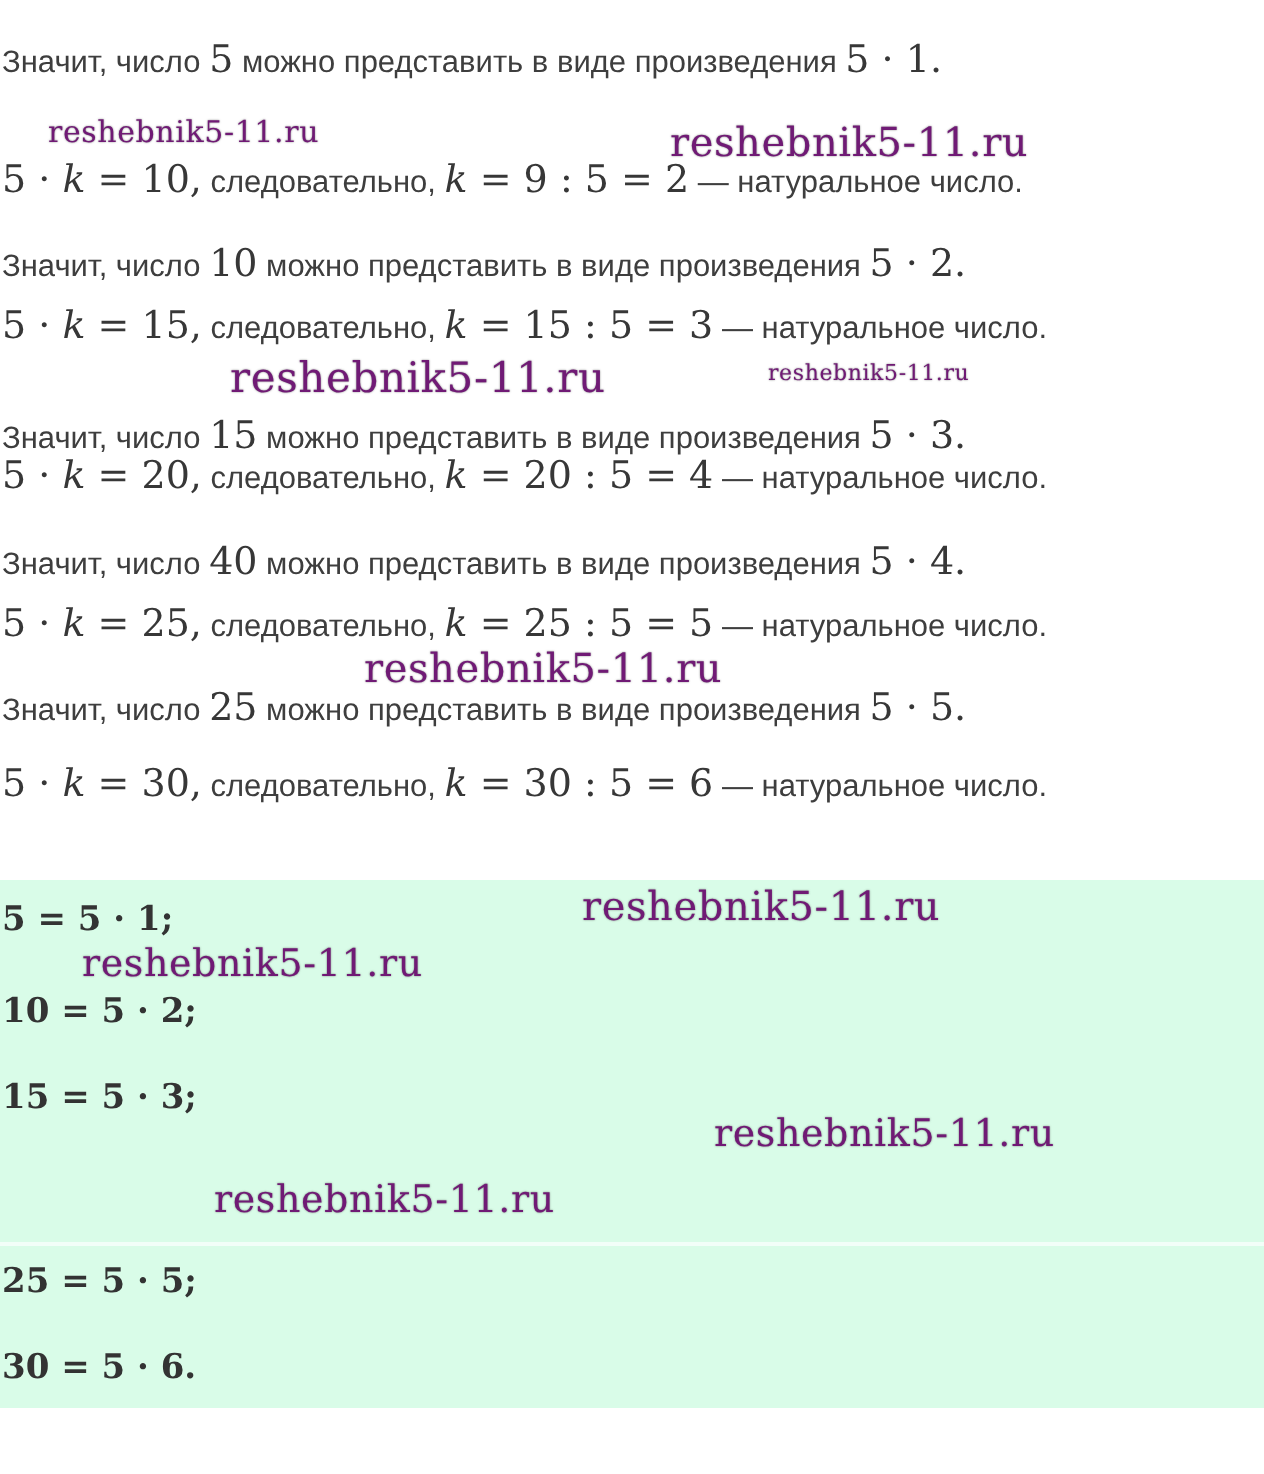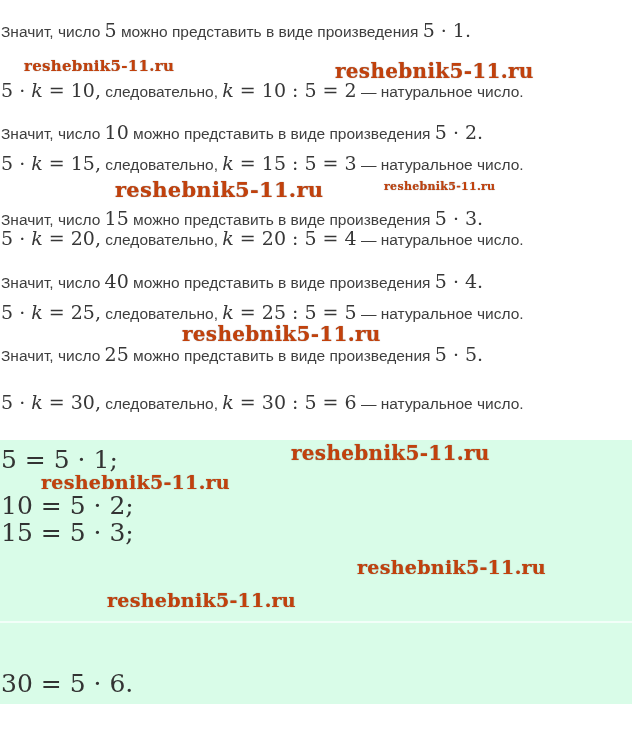--- a/index.html
+++ b/index.html
@@ -34,66 +34,68 @@
   .math {
     font-family: "DejaVu Serif", serif;
     font-size: 19px;
     color: #373737;
   }
   .mvar { font-style: italic; }
   .result-line {
     position: absolute; left: 1px;
     white-space: nowrap;
     font-family: "DejaVu Serif", serif;
-    font-size: 25px;
+    font-size: 17px;
     color: #333333;
     line-height: 24px;
+    font-weight: bold;
   }
   .watermark {
     position: absolute;
     font-family: "DejaVu Serif", serif;
-    font-weight: bold;
-    color: #c2410c;
+    font-weight: normal;
+    color: #701a75;
     letter-spacing: 0.3px;
     text-shadow: 0 0 1px rgba(85,85,85,0.75);
     white-space: nowrap;
   }
 </style>
 </head>
 <body>
 
 <div id="page">
 
   <div class="highlight-block"></div>
   <div class="highlight-divider"></div>
 
   <div class="line" style="top:20px"><span>Значит, число </span><span class="math">5</span><span> можно представить в виде произведения </span><span class="math">5 · 1</span><span class="math">.</span></div>
 
-  <div class="line" style="top:80px"><span class="math">5 · </span><span class="math mvar">k</span><span class="math"> = 10,</span><span> следовательно, </span><span class="math mvar">k</span><span class="math"> = 10 : 5 = 2</span><span> — натуральное число.</span></div>
+  <div class="line" style="top:80px"><span class="math">5 · </span><span class="math mvar">k</span><span class="math"> = 10,</span><span> следовательно, </span><span class="math mvar">k</span><span class="math"> = 9 : 5 = 2</span><span> — натуральное число.</span></div>
 
   <div class="line" style="top:122px"><span>Значит, число </span><span class="math">10</span><span> можно представить в виде произведения </span><span class="math">5 · 2</span><span class="math">.</span></div>
 
   <div class="line" style="top:153px"><span class="math">5 · </span><span class="math mvar">k</span><span class="math"> = 15,</span><span> следовательно, </span><span class="math mvar">k</span><span class="math"> = 15 : 5 = 3</span><span> — натуральное число.</span></div>
 
   <div class="line" style="top:208px"><span>Значит, число </span><span class="math">15</span><span> можно представить в виде произведения </span><span class="math">5 · 3</span><span class="math">.</span></div>
 
   <div class="line" style="top:228px"><span class="math">5 · </span><span class="math mvar">k</span><span class="math"> = 20,</span><span> следовательно, </span><span class="math mvar">k</span><span class="math"> = 20 : 5 = 4</span><span> — натуральное число.</span></div>
 
   <div class="line" style="top:271px"><span>Значит, число </span><span class="math">40</span><span> можно представить в виде произведения </span><span class="math">5 · 4</span><span class="math">.</span></div>
 
   <div class="line" style="top:302px"><span class="math">5 · </span><span class="math mvar">k</span><span class="math"> = 25,</span><span> следовательно, </span><span class="math mvar">k</span><span class="math"> = 25 : 5 = 5</span><span> — натуральное число.</span></div>
 
   <div class="line" style="top:344px"><span>Значит, число </span><span class="math">25</span><span> можно представить в виде произведения </span><span class="math">5 · 5</span><span class="math">.</span></div>
 
-  <div class="line" style="top:392px"><span class="math">5 · </span><span class="math mvar">k</span><span class="math"> = 30,</span><span> следовательно, </span><span class="math mvar">k</span><span class="math"> = 30 : 5 = 6</span><span> — натуральное число.</span></div>
+  <div class="line" style="top:382px"><span class="math">5 · </span><span class="math mvar">k</span><span class="math"> = 30,</span><span> следовательно, </span><span class="math mvar">k</span><span class="math"> = 30 : 5 = 6</span><span> — натуральное число.</span></div>
 
 
   <div class="result-line" style="top:448px">5 = 5 · 1;</div>
   <div class="result-line" style="top:494px">10 = 5 · 2;</div>
-  <div class="result-line" style="top:521px">15 = 5 · 3;</div>
+  <div class="result-line" style="top:537px">15 = 5 · 3;</div>
+  <div class="result-line" style="top:629px">25 = 5 · 5;</div>
   <div class="result-line" style="top:672px">30 = 5 · 6.</div>
 
   <div class="watermark" style="left:24px;  top:57px;  font-size:15px">reshebnik5-11.ru</div>
   <div class="watermark" style="left:335px; top:59px;  font-size:20px">reshebnik5-11.ru</div>
   <div class="watermark" style="left:115px; top:177px; font-size:21px">reshebnik5-11.ru</div>
   <div class="watermark" style="left:384px; top:180px; font-size:11px">reshebnik5-11.ru</div>
   <div class="watermark" style="left:182px; top:322px; font-size:20px">reshebnik5-11.ru</div>
   <div class="watermark" style="left:291px; top:441px; font-size:20px">reshebnik5-11.ru</div>
   <div class="watermark" style="left:41px;  top:471px; font-size:19px">reshebnik5-11.ru</div>
   <div class="watermark" style="left:357px; top:556px; font-size:19px">reshebnik5-11.ru</div>

